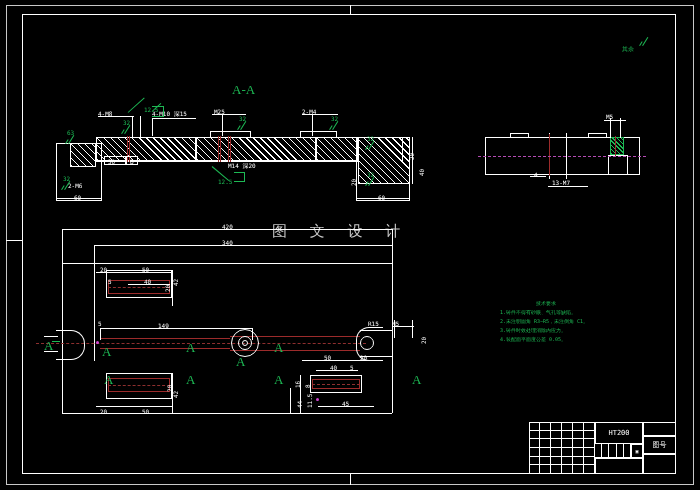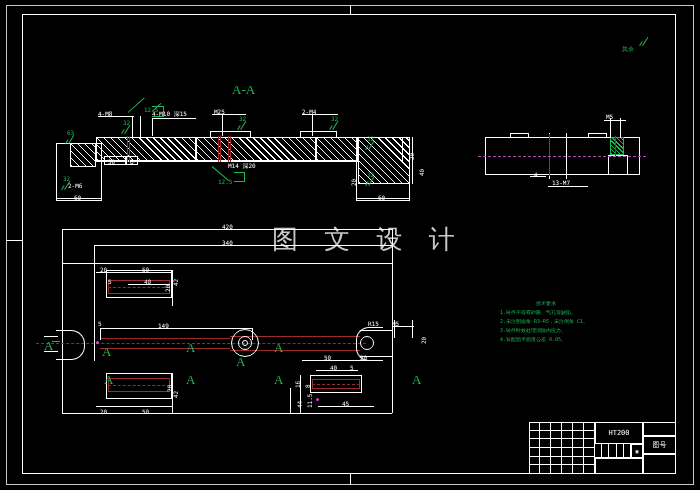--- a/index.html
+++ b/index.html
@@ -11,21 +11,21 @@
   
   .outer-frame{left:6px;top:5px;width:688px;height:480px;border:1px solid #c8c8c8;box-sizing:border-box;}
   .inner-frame{left:22px;top:14px;width:654px;height:460px;border:1px solid #ffffff;box-sizing:border-box;}
 
   
   .dwg-title{left:14px;top:6px;color:#f2e316;font-family:"Liberation Serif","DejaVu Serif",serif;
              font-size:40px;font-weight:700;letter-spacing:1px;line-height:44px;white-space:nowrap;}
 
   
   .watermark{left:272px;top:222px;color:#d9d9d9;font-family:"DejaVu Sans",sans-serif;
-             font-size:26px;letter-spacing:9px;white-space:nowrap;opacity:.92;}
+             font-size:15px;letter-spacing:9px;white-space:nowrap;opacity:.92;}
 
   
   .ln{position:absolute;background:#ffffff;}
   .ln.h{height:1px;}
   .ln.v{width:1px;}
   .ln.g{background:#1db954;}
   .ln.r{background:#9c2b2b;}
   .cl{position:absolute;height:0;border-top:1px dashed #8e2f2f;}
   .cl-m{position:absolute;height:0;border-top:1px dashed #b44bb4;}
 

